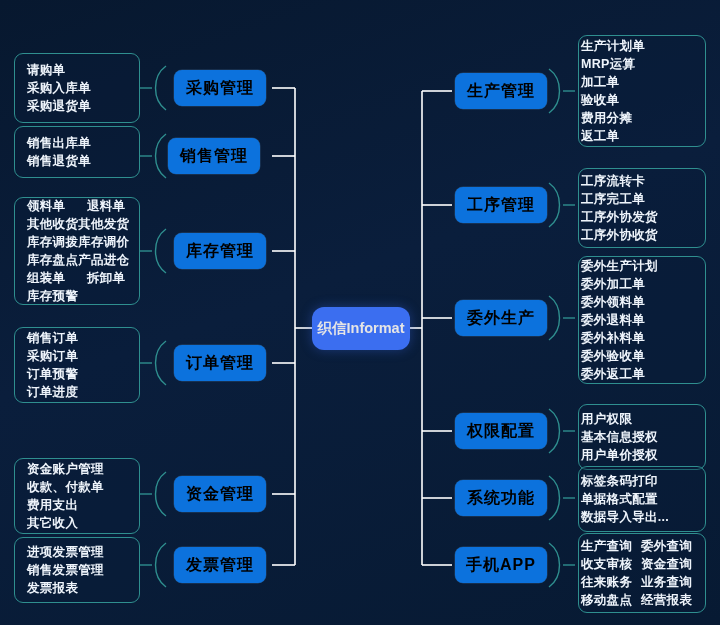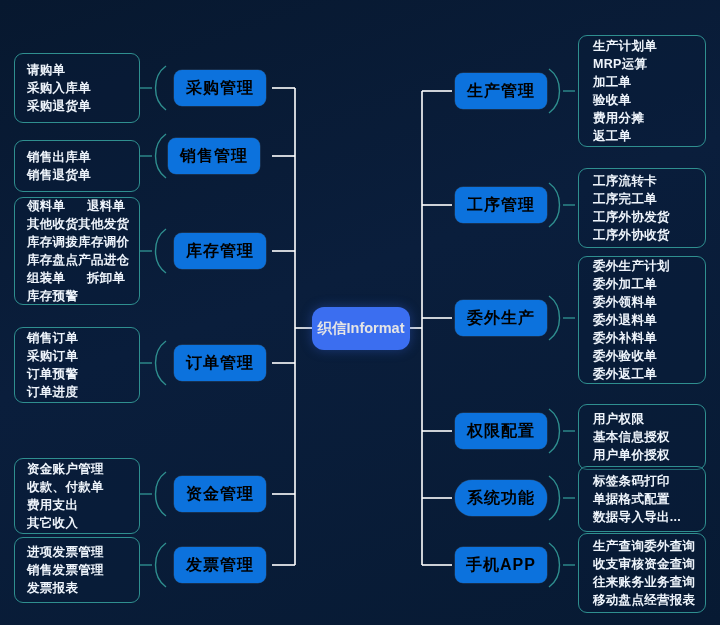--- a/index.html
+++ b/index.html
@@ -25,21 +25,21 @@
     padding:7px 10px 7px 12px;
     letter-spacing:.3px;
     white-space:pre;
     display:flex;
     flex-direction:column;
     justify-content:center;
   }
   .leaf .ln{display:block;}
   .leaf.two-col .ln{display:flex;}
   .leaf.two-col .c1{display:inline-block;width:60px;}
-  .leaf.right{padding-left:14px;}
+  .leaf.right{padding-left:2px;}
 
   .branch{
     position:absolute;
     box-sizing:border-box;
     background:#0c72dd;
     border-radius:8px;
     color:#000000;
     font-size:16px;
     font-weight:bold;
     letter-spacing:1px;
@@ -114,21 +114,21 @@
   </svg>
 
   <div class="center-node" style="left:312px;top:307px;width:98px;height:43px;">织信Informat</div>
 
   <div class="leaf" style="left:14px;top:53px;width:126px;height:70px;">
     <span class="ln">请购单</span>
     <span class="ln">采购入库单</span>
     <span class="ln">采购退货单</span>
   </div>
 
-  <div class="leaf" style="left:14px;top:140px;width:126px;height:52px;">
+  <div class="leaf" style="left:14px;top:126px;width:126px;height:52px;">
     <span class="ln">销售出库单</span>
     <span class="ln">销售退货单</span>
   </div>
 
   <div class="leaf two-col" style="left:14px;top:197px;width:126px;height:108px;">
     <span class="ln">
       <span class="c1">领料单</span>
       <span>退料单</span></span>
     <span class="ln">
       <span class="c1">其他收货</span>
@@ -170,21 +170,21 @@
   <div class="branch" style="left:168px;top:138px;width:92px;height:36px;">销售管理</div>
   <div class="branch" style="left:174px;top:233px;width:92px;height:36px;">库存管理</div>
   <div class="branch" style="left:174px;top:345px;width:92px;height:36px;">订单管理</div>
   <div class="branch" style="left:174px;top:476px;width:92px;height:36px;">资金管理</div>
   <div class="branch" style="left:174px;top:547px;width:92px;height:36px;">发票管理</div>
 
   <div class="branch" style="left:455px;top:73px;width:92px;height:36px;">生产管理</div>
   <div class="branch" style="left:455px;top:187px;width:92px;height:36px;">工序管理</div>
   <div class="branch" style="left:455px;top:300px;width:92px;height:36px;">委外生产</div>
   <div class="branch" style="left:455px;top:413px;width:92px;height:36px;">权限配置</div>
-  <div class="branch" style="left:455px;top:480px;width:92px;height:36px;border-radius:17px;">系统功能</div>
+  <div class="branch" style="left:455px;top:480px;width:92px;height:36px;">系统功能</div>
   <div class="branch" style="left:455px;top:547px;width:92px;height:36px;">手机APP</div>
 
   <div class="leaf right" style="left:578px;top:35px;width:128px;height:112px;">
     <span class="ln">生产计划单</span>
     <span class="ln">MRP运算</span>
     <span class="ln">加工单</span>
     <span class="ln">验收单</span>
     <span class="ln">费用分摊</span>
     <span class="ln">返工单</span>
   </div>

